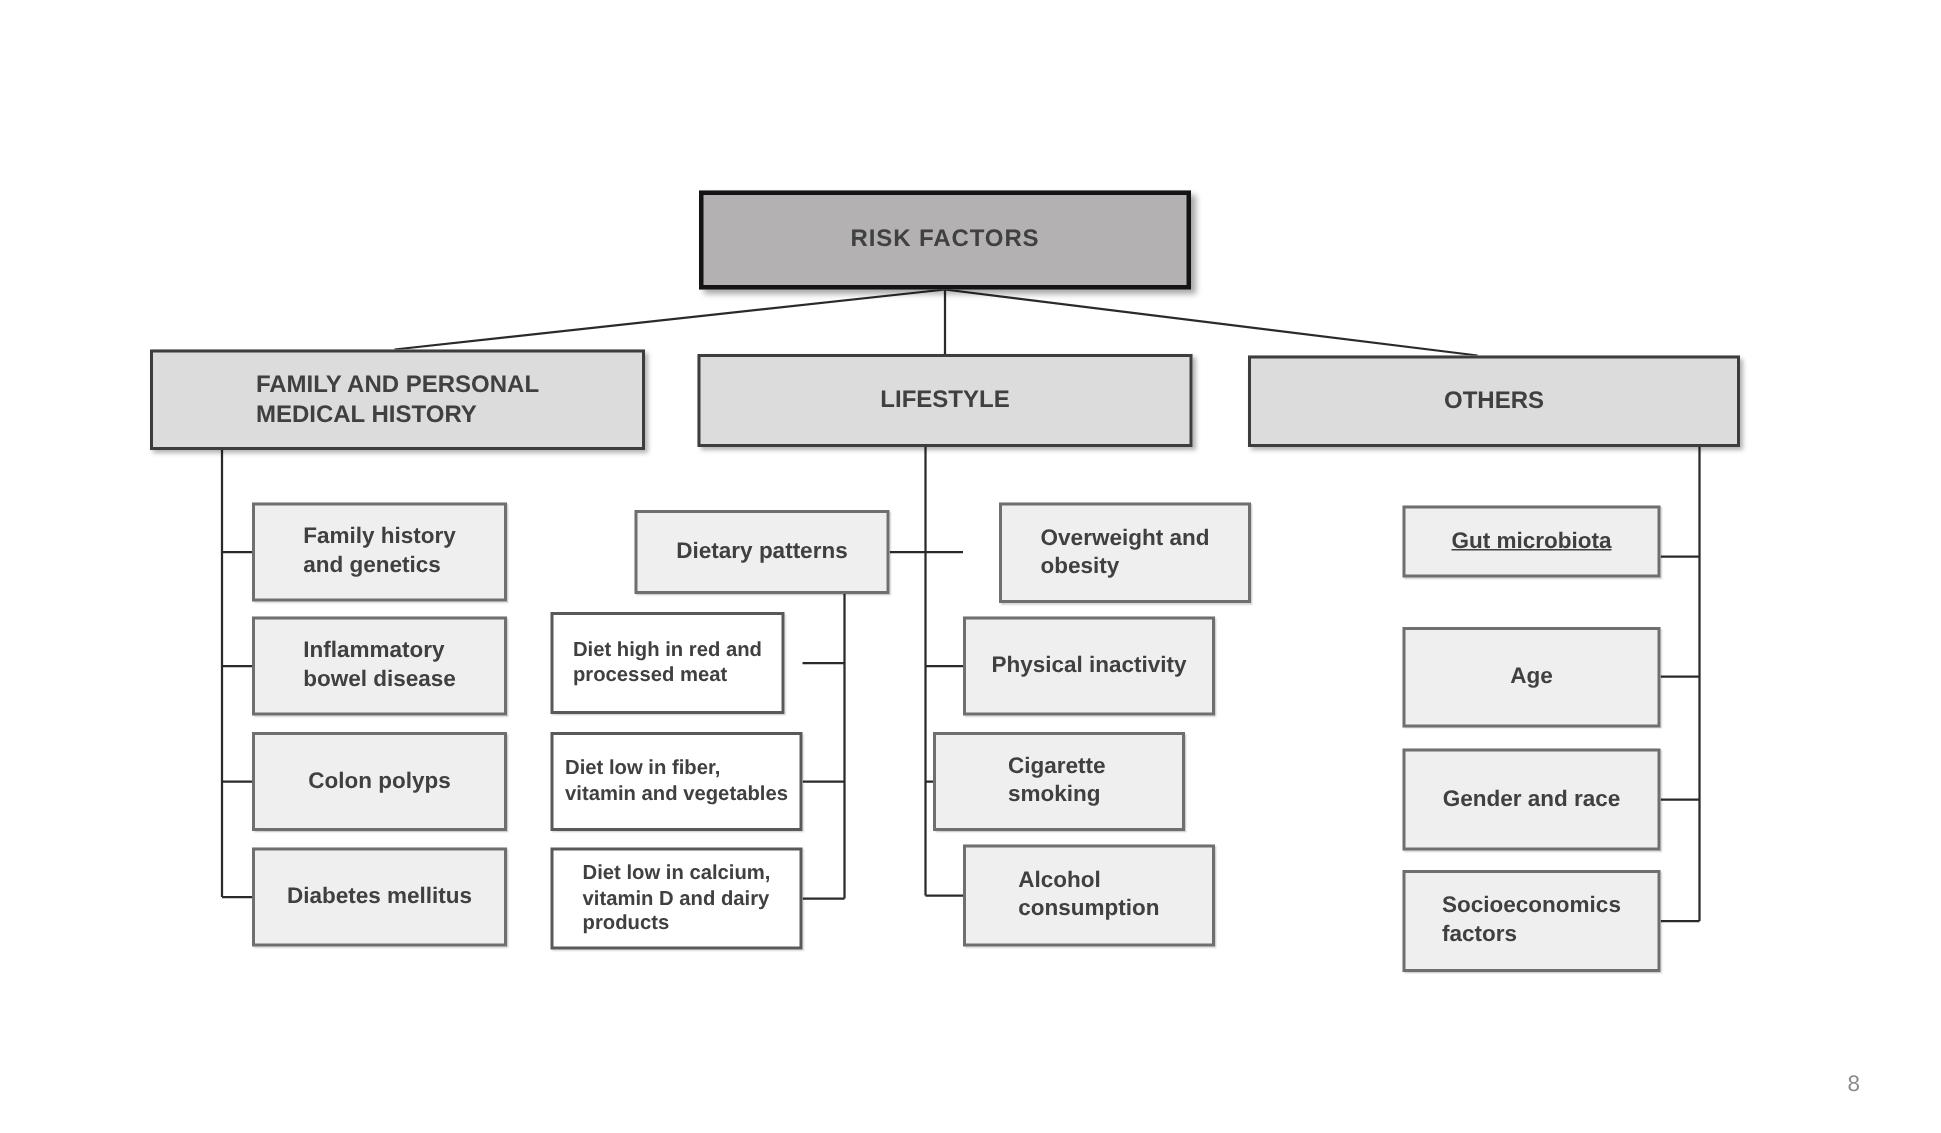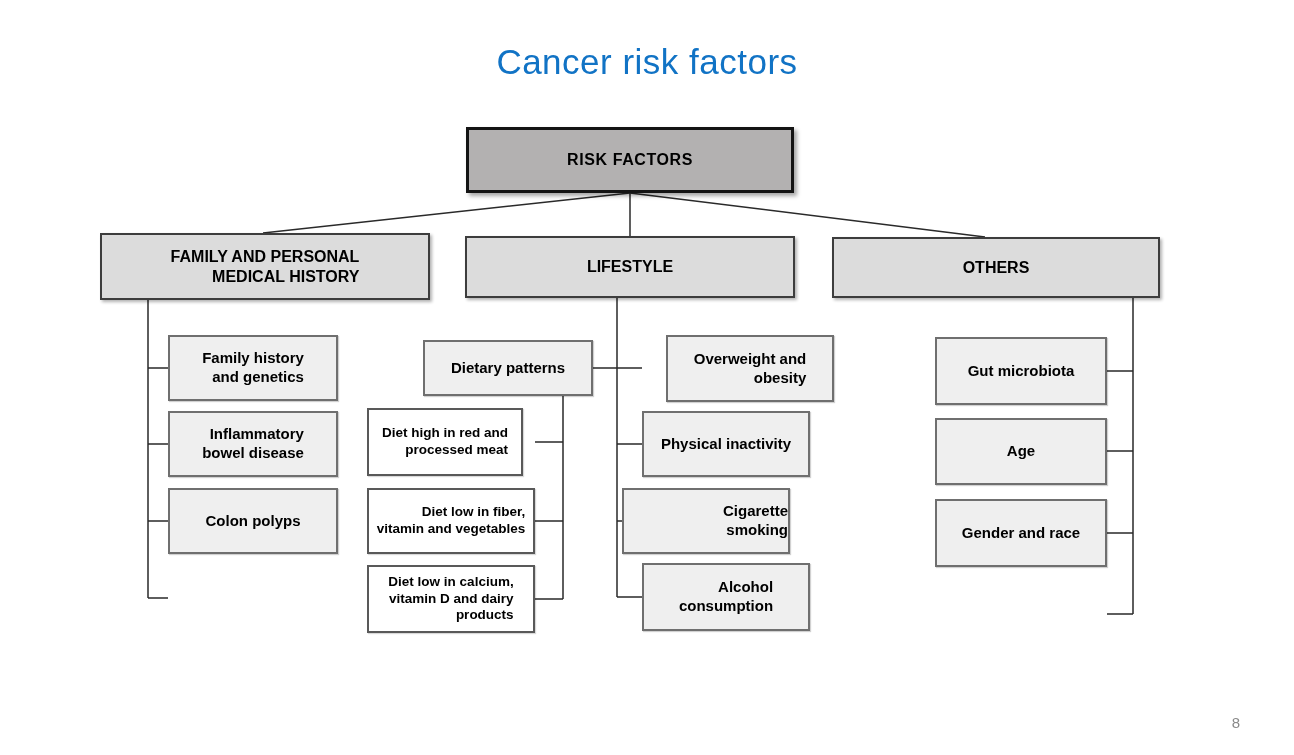--- a/index.html
+++ b/index.html
@@ -35,23 +35,23 @@
   svg.connectors line, svg.connectors path {
     stroke: #2a2a2a;
     stroke-width: 1.5;
     fill: none;
   }
   .box {
     position: absolute;
     display: flex;
     align-items: center;
     justify-content: center;
-    text-align: right;
+    text-align: left;
     white-space: pre-line;
-    color: #000000;
+    color: #404040;
     font-weight: 700;
     box-sizing: border-box;
     line-height: 1.25;
   }
   .box.root {
     background: #b3b1b1;
     border: 3px solid #141414;
     font-size: 16px;
     letter-spacing: 0.6px;
     box-shadow: 3px 3px 4px rgba(0,0,0,0.35);
@@ -80,21 +80,20 @@
     top: 714px;
     font-size: 15px;
     color: #8a8a8a;
   }
 </style>
 </head>
 <body>
 
 <div class="slide">
 
-  <h1 class="slide-title">Cancer risk factors</h1>
 
   <svg class="connectors" viewBox="0 0 1294 755">
 
     <line x1="630" y1="193" x2="630" y2="236"></line>
     <line x1="630" y1="193" x2="263" y2="233"></line>
     <line x1="630" y1="193" x2="985" y2="237"></line>
 
     <path d="M148,300 V598 M148,368 H168 M148,444 H168 M148,521 H168 M148,598 H168"></path>
 
     <path d="M617,298 V597 M593,368 H642 M617,444 H642 M617,521 H642 M617,597 H642"></path>
@@ -109,36 +108,39 @@
   <div class="box branch" style="left:100px; top:233px; width:330px; height:67px;">FAMILY AND PERSONAL
 MEDICAL HISTORY</div>
   <div class="box branch" style="left:465px; top:236px; width:330px; height:62px;">LIFESTYLE</div>
   <div class="box branch" style="left:832px; top:237px; width:328px; height:61px;">OTHERS</div>
 
   <div class="box leaf" style="left:168px; top:411px; width:170px; height:66px;">Inflammatory
 bowel disease</div>
   <div class="box leaf" style="left:168px; top:335px; width:170px; height:66px;">Family history
 and genetics</div>
   <div class="box leaf" style="left:168px; top:488px; width:170px; height:66px;">Colon polyps</div>
+  <div class="box leaf" style="left:168px; top:565px; width:170px; height:66px;">Diabetes mellitus</div>
 
   <div class="box leaf" style="left:423px; top:340px; width:170px; height:56px;">Dietary patterns</div>
   <div class="box sub" style="left:367px; top:408px; width:156px; height:68px;">Diet high in red and
 processed meat</div>
   <div class="box sub" style="left:367px; top:488px; width:168px; height:66px;">Diet low in fiber,
 vitamin and vegetables</div>
   <div class="box sub" style="left:367px; top:565px; width:168px; height:68px;">Diet low in calcium,
 vitamin D and dairy
 products</div>
 
   <div class="box leaf" style="left:666px; top:335px; width:168px; height:67px;">Overweight and
 obesity</div>
   <div class="box leaf" style="left:642px; top:411px; width:168px; height:66px;">Physical inactivity</div>
   <div class="box leaf" style="left:622px; top:488px; width:168px; height:66px;padding-left:48px;">Cigarette smoking</div>
   <div class="box leaf" style="left:642px; top:563px; width:168px; height:68px;">Alcohol
 consumption</div>
 
-  <div class="box leaf" style="left:935px; top:337px; width:172px; height:68px;">Gut microbiota</div>
+  <div class="box leaf" style="left:935px; top:337px; width:172px; height:48px;text-decoration:underline;">Gut microbiota</div>
   <div class="box leaf" style="left:935px; top:418px; width:172px; height:67px;">Age</div>
   <div class="box leaf" style="left:935px; top:499px; width:172px; height:68px;">Gender and race</div>
+  <div class="box leaf" style="left:935px; top:580px; width:172px; height:68px;">Socioeconomics
+factors</div>
 
   <div class="page-number">8</div>
 
 </div>
 
 </body></html>

